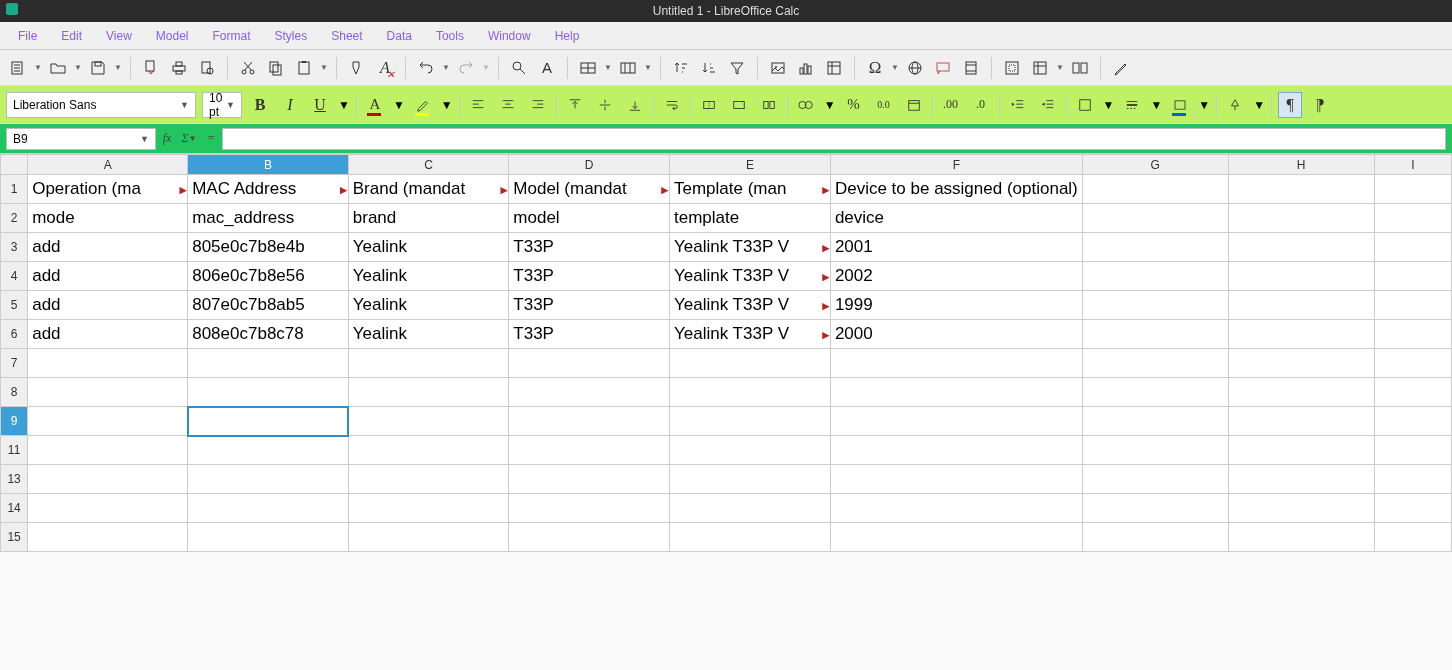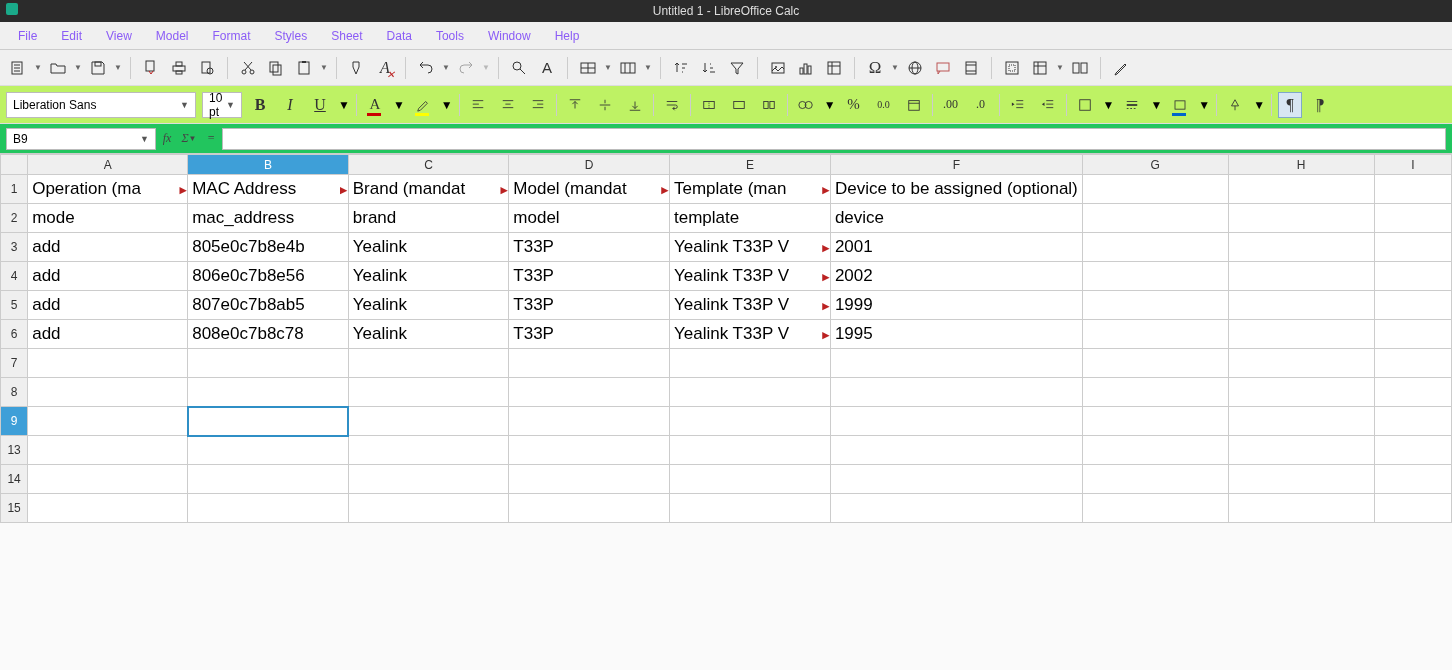--- a/index.html
+++ b/index.html
@@ -518,21 +518,21 @@
           <td></td>
           <td></td>
         </tr>
         <tr>
           <th class="rowhdr">6</th>
           <td>add</td>
           <td>808e0c7b8c78</td>
           <td>Yealink</td>
           <td>T33P</td>
           <td>Yealink T33P V<span class="overflow-mark">▸</span></td>
-          <td class="num">1995</td>
+          <td class="num">2000</td>
           <td></td>
           <td></td>
           <td></td>
         </tr>
         <tr>
           <th class="rowhdr">7</th>
           <td></td>
           <td></td>
           <td></td>
           <td></td>
@@ -551,20 +551,32 @@
           <td></td>
           <td></td>
           <td></td>
           <td></td>
           <td></td>
         </tr>
         <tr>
           <th class="rowhdr sel">9</th>
           <td></td>
           <td class="sel"></td>
+          <td></td>
+          <td></td>
+          <td></td>
+          <td></td>
+          <td></td>
+          <td></td>
+          <td></td>
+        </tr>
+        <tr>
+          <th class="rowhdr">11</th>
+          <td></td>
+          <td></td>
           <td></td>
           <td></td>
           <td></td>
           <td></td>
           <td></td>
           <td></td>
           <td></td>
         </tr>
         <tr>
           <th class="rowhdr">13</th>

